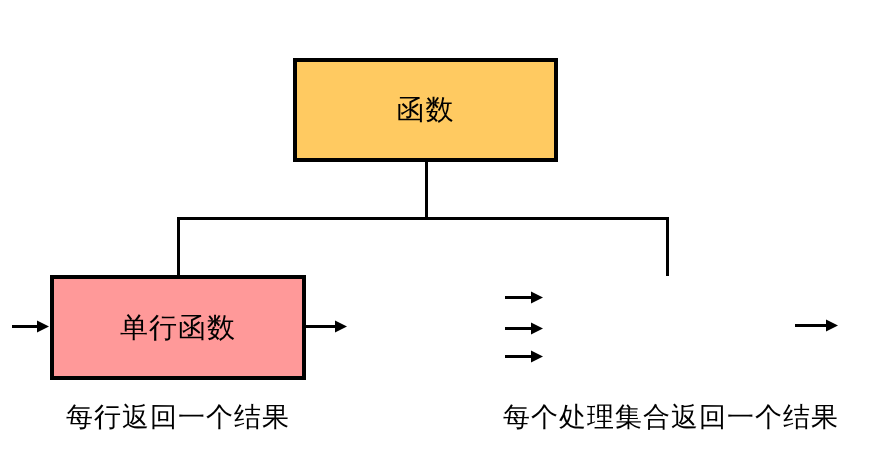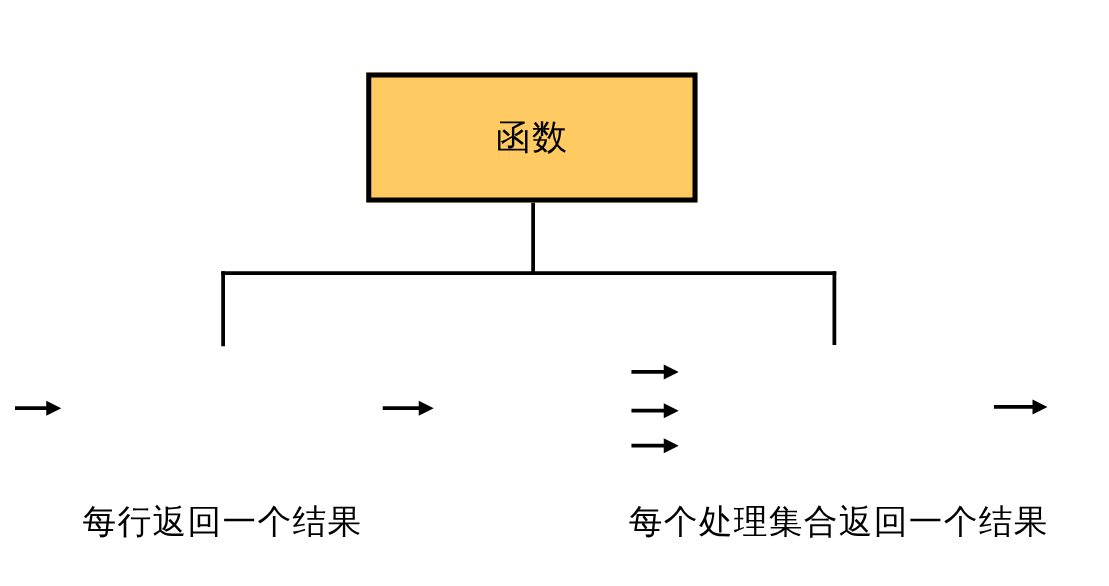--- a/index.html
+++ b/index.html
@@ -75,20 +75,23 @@
 
   <div class="line stem-root"></div>
   <div class="line rail"></div>
   <div class="line drop-left"></div>
   <div class="line drop-right"></div>
 
   <div class="node root-fill node-root">
     <span class="label">函数</span>
   </div>
 
+  <div class="node child-fill node-single">
+    <span class="label">单行函数</span>
+  </div>
 
 
   <svg class="arrow arr-left-in" width="37" height="13" viewBox="0 0 37 13">
     <line x1="0" y1="6.5" x2="26" y2="6.5" stroke="currentColor" stroke-width="3"></line>
     <polygon points="25,0.5 37,6.5 25,12.5" fill="currentColor"></polygon>
   </svg>
   <svg class="arrow arr-left-out" width="41" height="13" viewBox="0 0 41 13">
     <line x1="0" y1="6.5" x2="30" y2="6.5" stroke="currentColor" stroke-width="3"></line>
     <polygon points="29,0.5 41,6.5 29,12.5" fill="currentColor"></polygon>
   </svg>

